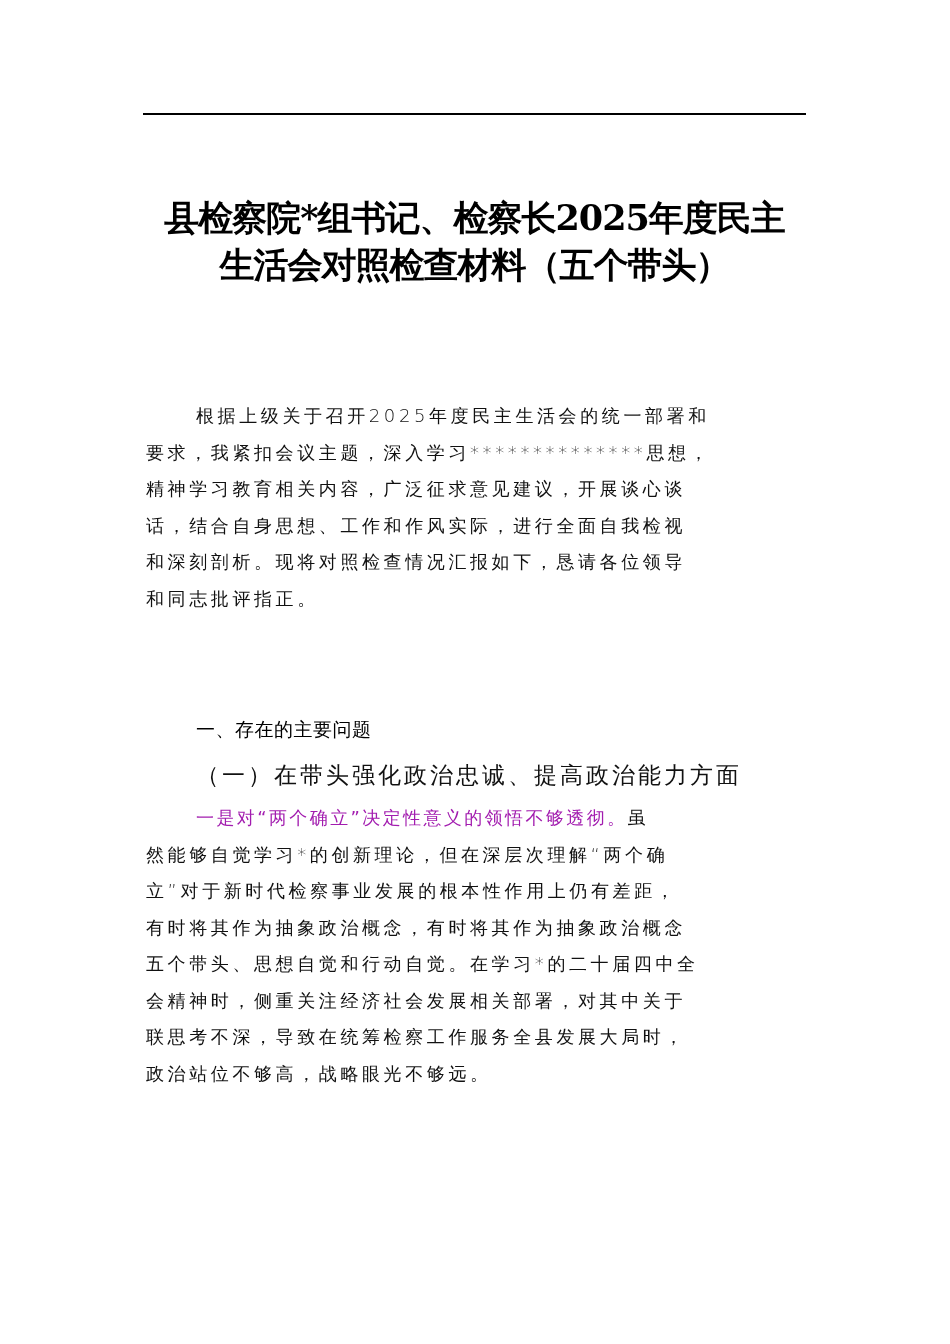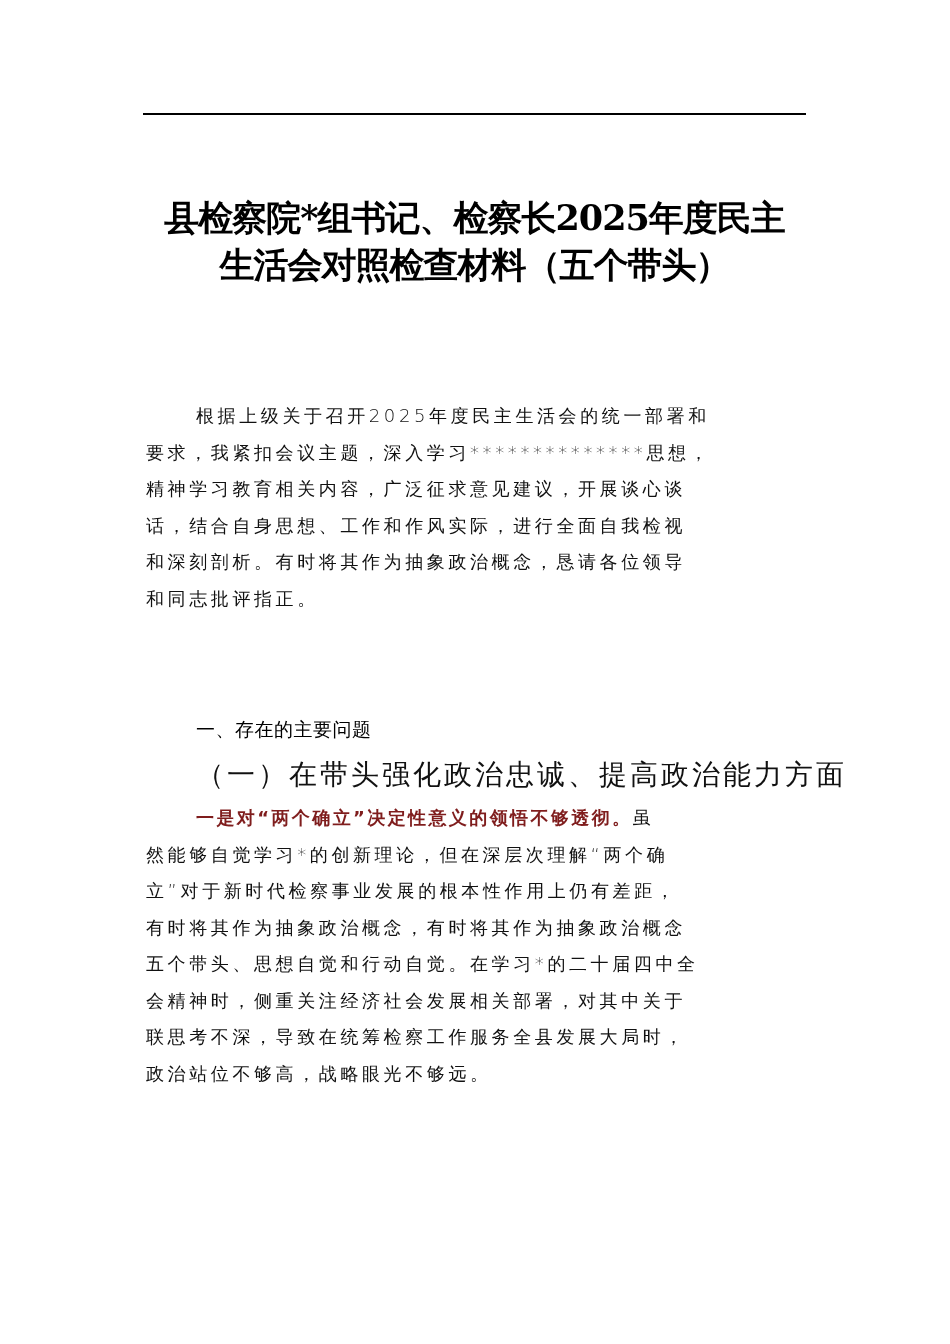--- a/index.html
+++ b/index.html
@@ -74,50 +74,50 @@
       font-size: 19px;
       line-height: 36px;
       letter-spacing: 0.5px;
       white-space: nowrap;
     }
     .heading-2 {
       position: absolute;
       left: 196px;
       top: 757px;
       font-family: "DejaVu Sans", "Liberation Sans", sans-serif;
-      font-size: 28px;
+      font-size: 23px;
       line-height: 36px;
       letter-spacing: 3px;
       white-space: nowrap;
       color: #111111;
       text-align: center;
     }
     .section-body { top: 800px; }
     .bold-lead {
-      font-weight: bold;
-      color: #7f1d1d;
+      font-weight: normal;
+      color: #a21caf;
       letter-spacing: 2.4px;
     }
   </style>
 </head>
 <body>
 
 <div class="page">
 
   <div class="header-rule"></div>
 
   <div class="title title-1">县检察院*组书记、检察长2025年度民主</div>
   <div class="title title-2">生活会对照检查材料（五个带头）</div>
 
   <div class="body-text intro">
     <span class="line indent">根据上级关于召开2025年度民主生活会的统一部署和</span>
     <span class="line">要求，我紧扣会议主题，深入学习**************思想，</span>
     <span class="line">精神学习教育相关内容，广泛征求意见建议，开展谈心谈</span>
     <span class="line">话，结合自身思想、工作和作风实际，进行全面自我检视</span>
-    <span class="line">和深刻剖析。有时将其作为抽象政治概念，恳请各位领导</span>
+    <span class="line">和深刻剖析。现将对照检查情况汇报如下，恳请各位领导</span>
     <span class="line">和同志批评指正。</span>
   </div>
 
   <div class="heading-1">一、存在的主要问题</div>
   <div class="heading-2">（一）在带头强化政治忠诚、提高政治能力方面</div>
 
   <div class="body-text section-body">
     <span class="line indent"><span class="bold-lead">一是对“两个确立”决定性意义的领悟不够透彻。</span><span>虽</span></span>
     <span class="line">然能够自觉学习*的创新理论，但在深层次理解“两个确</span>
     <span class="line">立”对于新时代检察事业发展的根本性作用上仍有差距，</span>

